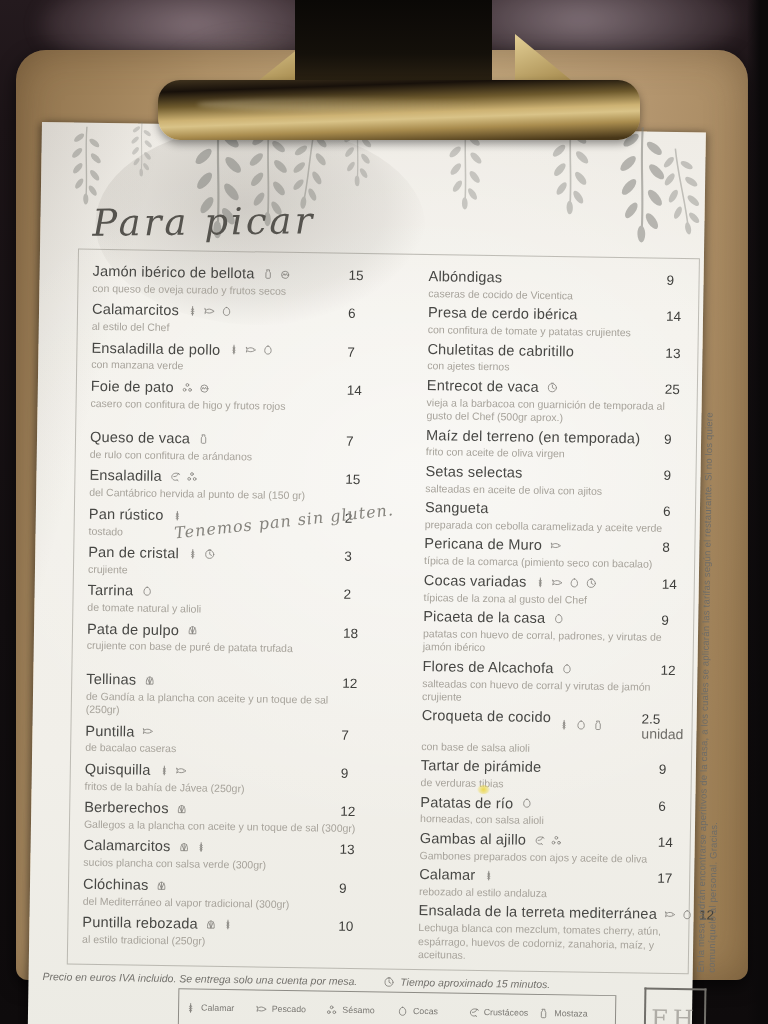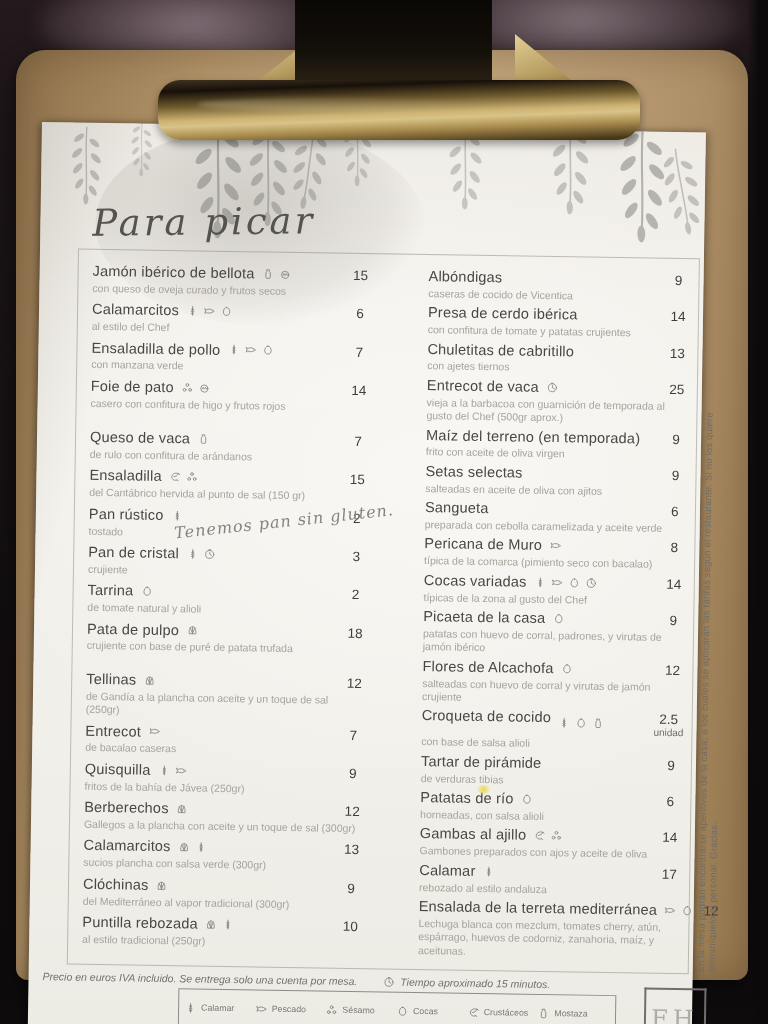--- a/index.html
+++ b/index.html
@@ -47,22 +47,22 @@
   .col1{width:280px;margin-right:56px;}
   .col2{width:262px;}
   .item{margin-bottom:5px;}
   .col2 .item{margin-bottom:3px;}
   .col1 .item:nth-child(5){margin-top:13px;}
   .col1 .item:nth-child(11){margin-top:12px;}
   .ihead{display:flex;align-items:baseline;}
   .iname{font-size:14.5px;line-height:1.3;color:#474744;letter-spacing:.2px;white-space:nowrap;}
   .ics{display:inline-flex;gap:6px;margin-left:8px;align-self:center;opacity:.8;}
   .ic svg{display:block;}
-  .iprice{margin-left:auto;padding-left:6px;font-size:13.5px;color:#3f3f3c;text-align:center;min-width:24px;}
-  .punit{font-size:10px;color:#6f6d68;line-height:1.1;}
+  .iprice{margin-left:auto;padding-left:6px;font-size:13.5px;color:#3f3f3c;text-align:left;min-width:24px;}
+  .punit{font-size:14px;color:#6f6d68;line-height:1.1;}
   .idesc{font-size:10.5px;line-height:1.28;color:#a7a39b;margin-top:1px;max-width:97%;}
   
   .hand{position:absolute;left:138px;top:386px;font-family:"DejaVu Serif",serif;font-style:italic;
     font-size:16px;color:#85837d;transform:rotate(-7deg);letter-spacing:1px;}
   .glare{position:absolute;left:446px;top:656px;width:12px;height:9px;border-radius:50%;
     background:radial-gradient(circle,#ecd94e,rgba(236,217,78,0));filter:blur(.5px);}
   
   .side-note{position:absolute;left:666px;top:840px;width:612px;transform-origin:0 0;
     transform:rotate(-90deg);font-size:9.5px;color:#6e6c67;letter-spacing:.2px;}
   
@@ -347,21 +347,21 @@
                 </span>
               </span>
               <span class="iprice">
                 <div class="pnum">12</div>
               </span>
             </div>
             <div class="idesc">de Gandía a la plancha con aceite y un toque de sal (250gr)</div>
           </div>
           <div class="item">
             <div class="ihead">
-              <span class="iname">Entrecot</span>
+              <span class="iname">Puntilla</span>
               <span class="ics">
                 <span class="ic">
                   <svg viewBox="0 0 12 12" width="11" height="11">
                     <path d="M1 3.4 L2.6 4.7 C4.4 3.3 7.6 3.5 9.8 5.3 L11 6.1 L9.6 6.9 C7.4 8.4 4.3 8.4 2.6 7.3 L1 8.6 L1.6 6 Z" stroke="#6f6d68" stroke-width=".95" fill="none" stroke-linecap="round" stroke-linejoin="round"></path>
                     <circle cx="8.7" cy="5.7" r=".45" fill="#6f6d68"></circle>
                   </svg>
                 </span>
               </span>
               <span class="iprice">
                 <div class="pnum">7</div>

